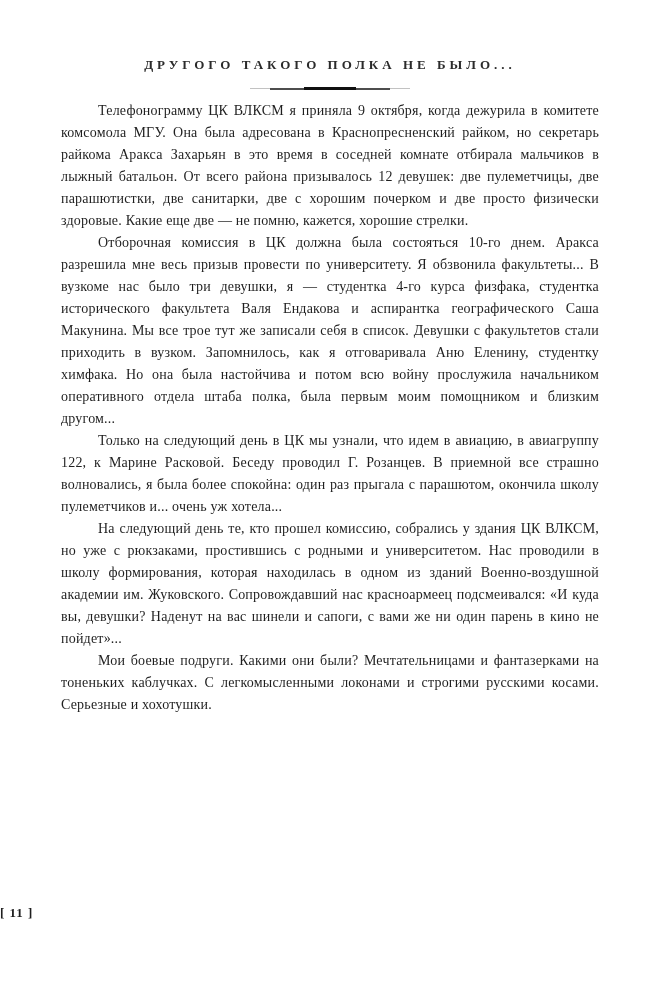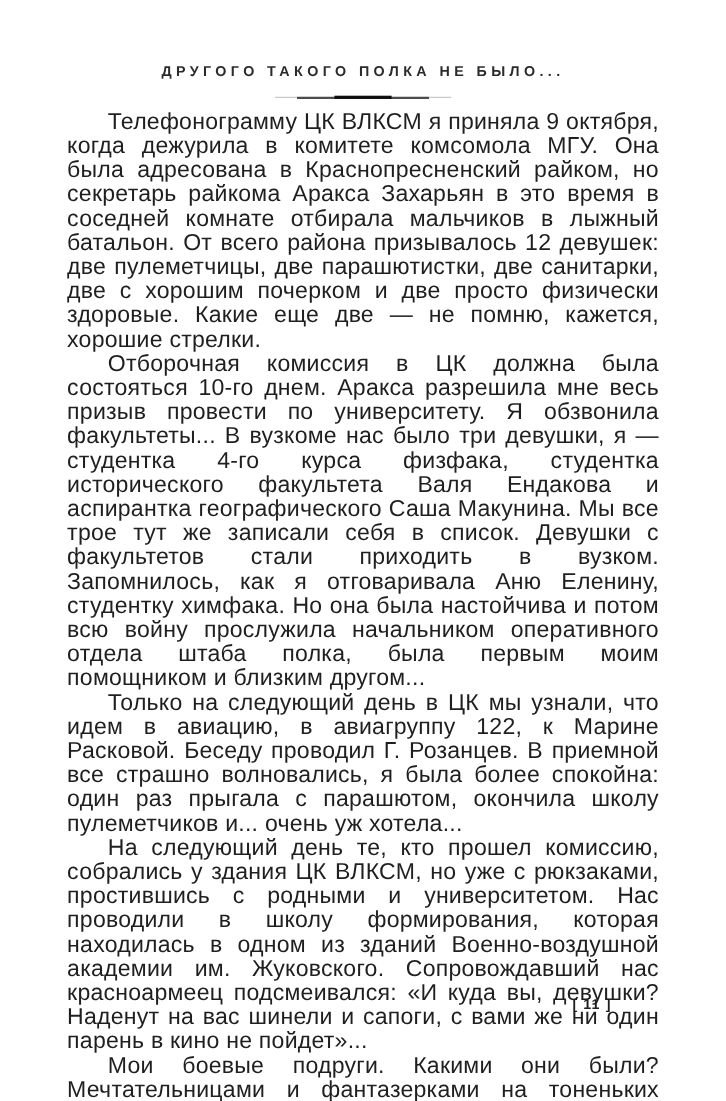--- a/index.html
+++ b/index.html
@@ -8,21 +8,21 @@
     background: #ffffff;
   }
   .page {
     position: relative;
     width: 660px;
     height: 1001px;
     margin: 0 auto;
     background: #ffffff;
     box-sizing: border-box;
     padding: 57px 61px 0 61px;
-    font-family: Liberation Sans, sans-serif;
+    font-family: Liberation Serif, serif;
     color: #1f1f1f;
     overflow: hidden;
   }
   .page-header {
     text-align: center;
   }
   .running-title {
     margin: 0;
     font-size: 13px;
     line-height: 16px;
@@ -50,35 +50,35 @@
     background: #4d4d4d;
   }
   .ornament .seg-core {
     position: absolute;
     top: 1px; left: 54px;
     width: 52px; height: 3px;
     background: #101010;
   }
   .body-text {
     margin-top: 9px;
-    font-size: 21px;
+    font-size: 14px;
     line-height: 22px;
     letter-spacing: 0.2px;
     text-align: justify;
   }
   .body-text p {
     margin: 0;
     text-indent: 37px;
   }
   .page-footer {
     position: absolute;
     top: 905px;
     left: 0;
     width: 556px;
-    text-align: right;
+    text-align: left;
   }
   .page-number {
     font-size: 13px;
     font-weight: bold;
     letter-spacing: 1px;
     color: #1f1f1f;
   }
 </style>
 </head>
 <body>

